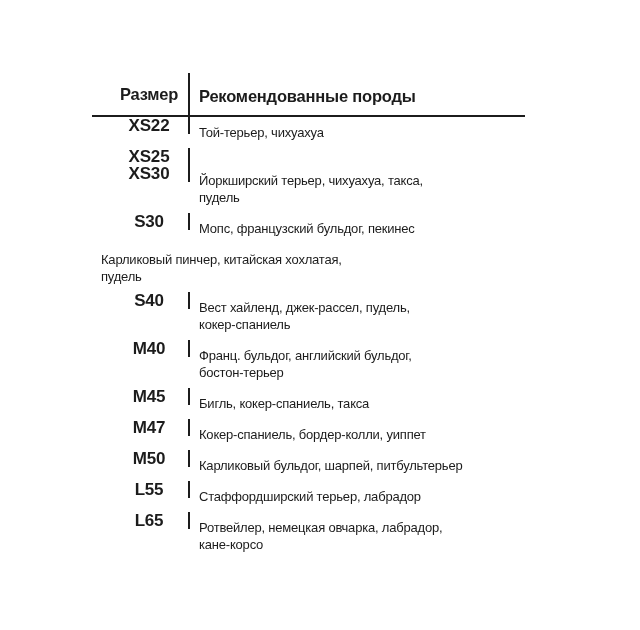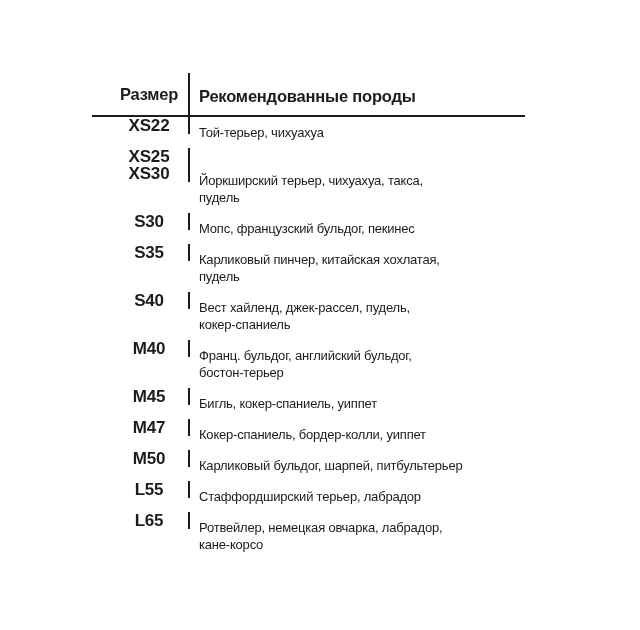--- a/index.html
+++ b/index.html
@@ -115,23 +115,20 @@
   </div>
 
   <div class="row">
     <div class="size-col">
       <span class="size-label">S30</span>
     </div>
     <div class="breeds-col breeds-text">Мопс, французский бульдог, пекинес</div>
   </div>
 
   <div class="row">
-    <div class="size-col">
-      <span class="size-label">S35</span>
-    </div>
     <div class="breeds-col breeds-text">Карликовый пинчер, китайская хохлатая,
 пудель</div>
   </div>
 
   <div class="row">
     <div class="size-col">
       <span class="size-label">S40</span>
     </div>
     <div class="breeds-col breeds-text">Вест хайленд, джек-рассел, пудель,
 кокер-спаниель</div>
@@ -142,21 +139,21 @@
       <span class="size-label">M40</span>
     </div>
     <div class="breeds-col breeds-text">Франц. бульдог, английский бульдог,
 бостон-терьер</div>
   </div>
 
   <div class="row">
     <div class="size-col">
       <span class="size-label">M45</span>
     </div>
-    <div class="breeds-col breeds-text">Бигль, кокер-спаниель, уиппет</div>
+    <div class="breeds-col breeds-text">Бигль, кокер-спаниель, такса</div>
   </div>
 
   <div class="row">
     <div class="size-col">
       <span class="size-label">M47</span>
     </div>
     <div class="breeds-col breeds-text">Кокер-спаниель, бордер-колли, уиппет</div>
   </div>
 
   <div class="row">

